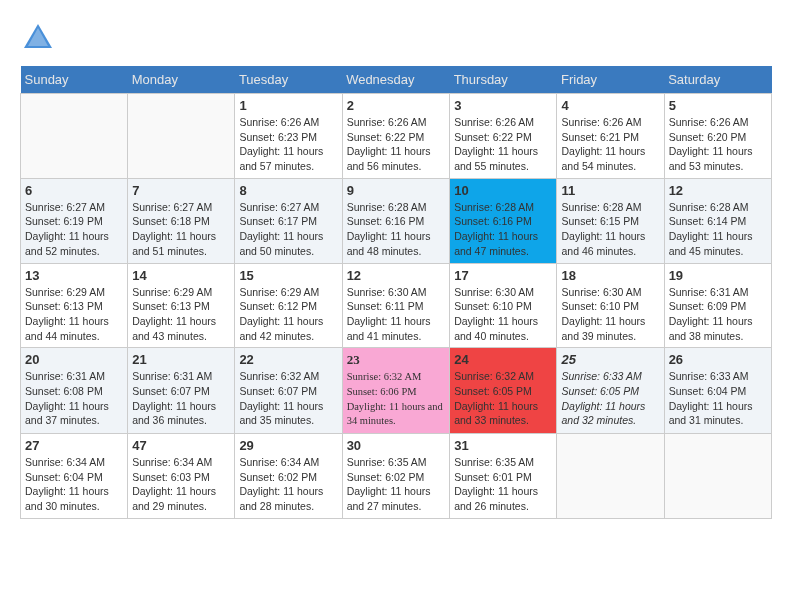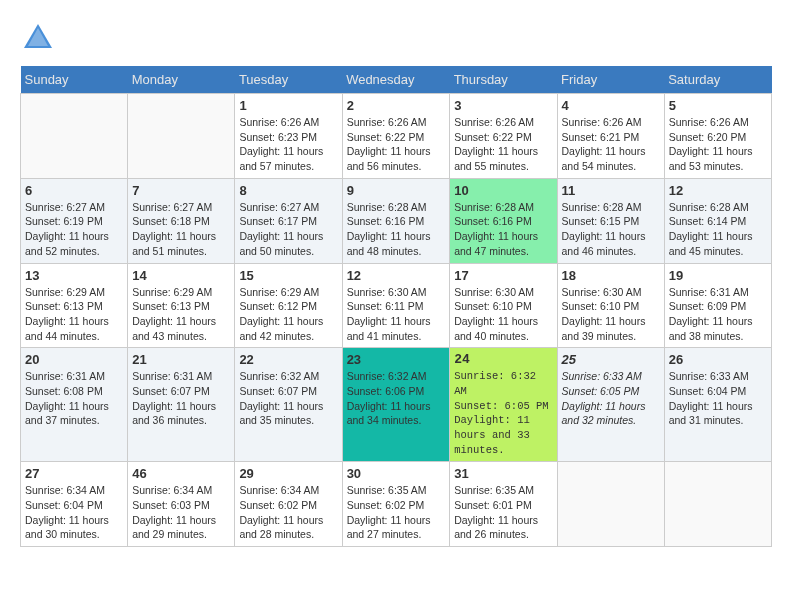--- a/index.html
+++ b/index.html
@@ -174,21 +174,21 @@
           <div class="day-info" style="white-space: pre-line;">Sunrise: 6:27 AM
 Sunset: 6:17 PM
 Daylight: 11 hours and 50 minutes.</div>
         </td>
         <td style="background: rgb(240, 244, 248);">
           <span class="day-number">9</span>
           <div class="day-info" style="white-space: pre-line;">Sunrise: 6:28 AM
 Sunset: 6:16 PM
 Daylight: 11 hours and 48 minutes.</div>
         </td>
-        <td style="background: #86efac; margin-top: 7px;">
+        <td style="background: #0ea5e9; margin-top: 7px;">
           <span class="day-number">10</span>
           <div class="day-info" style="white-space: pre-line;">Sunrise: 6:28 AM
 Sunset: 6:16 PM
 Daylight: 11 hours and 47 minutes.</div>
         </td>
         <td style="background: rgb(240, 244, 248);">
           <span class="day-number">11</span>
           <div class="day-info" style="white-space: pre-line;">Sunrise: 6:28 AM
 Sunset: 6:15 PM
 Daylight: 11 hours and 46 minutes.</div>
@@ -256,27 +256,27 @@
           <div class="day-info" style="white-space: pre-line;">Sunrise: 6:31 AM
 Sunset: 6:07 PM
 Daylight: 11 hours and 36 minutes.</div>
         </td>
         <td style="background: rgb(240, 244, 248);">
           <span class="day-number">22</span>
           <div class="day-info" style="white-space: pre-line;">Sunrise: 6:32 AM
 Sunset: 6:07 PM
 Daylight: 11 hours and 35 minutes.</div>
         </td>
-        <td style="background: #14b8a6;">
+        <td style="background: #f9a8d4; font-family: Liberation Serif, serif;">
           <span class="day-number">23</span>
           <div class="day-info" style="white-space: pre-line;">Sunrise: 6:32 AM
 Sunset: 6:06 PM
 Daylight: 11 hours and 34 minutes.</div>
         </td>
-        <td style="background: #bef264; font-family: Liberation Mono, monospace;">
+        <td style="background: #ef4444;">
           <span class="day-number">24</span>
           <div class="day-info" style="white-space: pre-line;">Sunrise: 6:32 AM
 Sunset: 6:05 PM
 Daylight: 11 hours and 33 minutes.</div>
         </td>
         <td style="background: rgb(240, 244, 248); font-style: italic;">
           <span class="day-number">25</span>
           <div class="day-info" style="white-space: pre-line;">Sunrise: 6:33 AM
 Sunset: 6:05 PM
 Daylight: 11 hours and 32 minutes.</div>
@@ -289,21 +289,21 @@
         </td>
       </tr>
       <tr>
         <td style="background: rgb(255, 255, 255);">
           <span class="day-number">27</span>
           <div class="day-info" style="white-space: pre-line;">Sunrise: 6:34 AM
 Sunset: 6:04 PM
 Daylight: 11 hours and 30 minutes.</div>
         </td>
         <td style="background: rgb(255, 255, 255);">
-          <span class="day-number">46</span>
+          <span class="day-number">47</span>
           <div class="day-info" style="white-space: pre-line;">Sunrise: 6:34 AM
 Sunset: 6:03 PM
 Daylight: 11 hours and 29 minutes.</div>
         </td>
         <td style="background: rgb(255, 255, 255);">
           <span class="day-number">29</span>
           <div class="day-info" style="white-space: pre-line;">Sunrise: 6:34 AM
 Sunset: 6:02 PM
 Daylight: 11 hours and 28 minutes.</div>
         </td>

